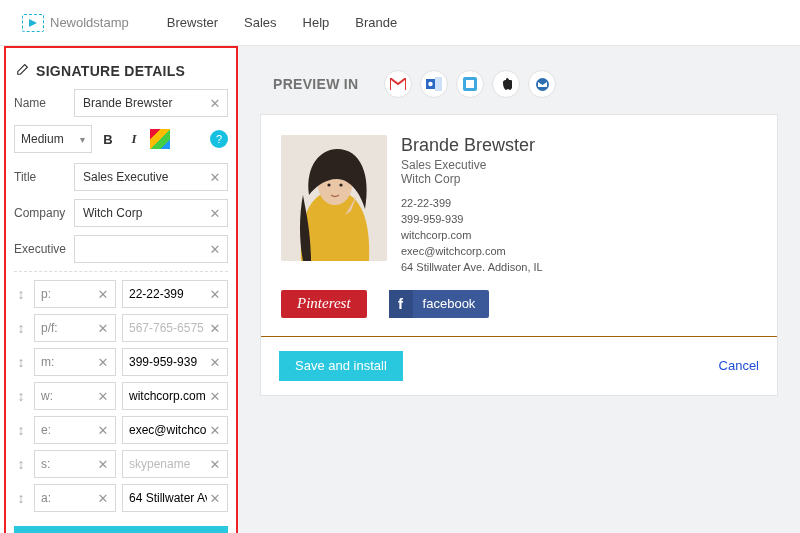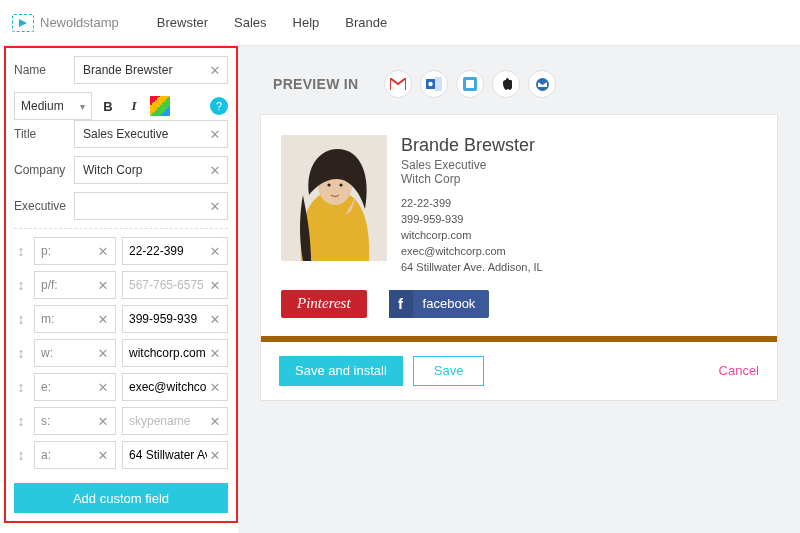--- a/index.html
+++ b/index.html
@@ -1,19 +1,19 @@
 <!DOCTYPE html>
 <html><head>
 <meta charset="utf-8">
 <style>
   * { box-sizing: border-box; margin: 0; padding: 0; }
   body { font-family: Arial, Helvetica, sans-serif; font-size: 13px; color: #333; background: #fff; width: 800px; height: 533px; overflow: hidden; }
 
   
-  .nav { height: 46px; display: flex; align-items: center; padding: 0 12px; border-bottom: 1px solid #e8e8e8; }
+  .nav { height: 46px; display: flex; align-items: center; padding: 0 22px; border-bottom: 1px solid #e8e8e8; }
   .logo { display: flex; align-items: center; gap: 6px; margin-right: 38px; }
   .logo-box { width: 22px; height: 18px; border: 1.5px dashed #1fb3d4; border-radius: 2px; position: relative; display:flex; align-items:center; justify-content:center; }
   .logo-box svg { width: 12px; height: 10px; }
   .logo-text { color: #888; font-size: 13px; }
   .nav-links { display: flex; gap: 26px; }
   .nav-link { color: #444; font-size: 13px; cursor: pointer; }
 
   
   .wrap { display: flex; height: calc(533px - 46px); }
   .left { width: 238px; background: #fff; }
@@ -23,21 +23,21 @@
   .section-header { display: flex; align-items: center; gap: 6px; padding: 6px 2px 10px 2px; }
   .section-title { font-weight: bold; font-size: 14px; letter-spacing: .3px; }
 
   .field-row { display: flex; align-items: center; gap: 2px; margin-bottom: 8px; }
   .field-label { width: 58px; font-size: 12px; color: #555; }
   .input-box { flex: 1; position: relative; }
   .input-box input { width: 100%; height: 28px; border: 1px solid #d8d8d8; padding: 0 22px 0 8px; font-size: 12px; background:#fff; color:#333; }
   .input-box input::placeholder { color:#bbb; }
   .clear-x { position: absolute; right: 4px; top: 0; height: 28px; width: 18px; display: flex; align-items: center; justify-content: center; color: #999; cursor: pointer; font-size: 13px; }
 
-  .format-row { display: flex; align-items: center; gap: 6px; }
+  .format-row { display: flex; align-items: center; gap: 6px; margin-bottom: 10px; }
   .select { width: 78px; height: 28px; border: 1px solid #d8d8d8; display: flex; align-items: center; justify-content: space-between; padding: 0 6px; font-size: 12px; cursor:pointer; }
   .size-down { color:#888; font-size:10px; }
   .fmt-btn { width: 20px; height: 20px; display: inline-flex; align-items: center; justify-content: center; font-weight: bold; cursor:pointer; }
   .fmt-italic { font-style: italic; font-family: 'Times New Roman',serif; }
   .color-swatch { width: 20px; height: 20px; background: linear-gradient(135deg,#e13 0 25%,#fb0 25% 50%,#4c4 50% 75%,#29f 75%); cursor:pointer; }
   .help-bubble { margin-left:auto; width:18px; height:18px; border-radius:50%; background:#15c0e0; color:#fff; font-size:11px; display:flex; align-items:center; justify-content:center; cursor:pointer; }
 
   .divider { border-top: 1px dashed #ddd; margin: 8px 0; }
 
   .contact-row { display: flex; align-items: center; gap: 6px; margin-bottom: 6px; }
@@ -62,24 +62,24 @@
   .sig-text {}
   .sig-name { font-size:18px; color:#444; margin-bottom:2px; }
   .sig-role { font-size:12px; color:#666; }
   .sig-company { font-size:12px; color:#666; margin-bottom:10px; }
   .sig-line { font-size:11px; color:#555; line-height:1.45; }
   .social-buttons { display:flex; gap:22px; padding: 0 20px 18px 20px; }
   .pinterest-btn { background:#c8232c; color:#fff; height:28px; padding:0 16px; display:flex; align-items:center; justify-content:center; font-family:cursive; font-style:italic; font-size:15px; cursor:pointer; border-radius:2px; }
   .facebook-btn { background:#3b5998; color:#fff; height:28px; padding:0 14px 0 0; display:flex; align-items:center; justify-content:center; font-size:13px; cursor:pointer; border-radius:2px; }
   .fb-f { width:24px; height:28px; background:#324c86; margin-right:10px; display:flex; align-items:center; justify-content:center; font-weight:bold; font-size:15px; }
 
-  .action-bar { border-top:6px solid #a16207; padding:14px 18px; display:flex; align-items:center; gap:10px; }
+  .action-bar { border-top:1px solid #a16207; padding:14px 18px; display:flex; align-items:center; gap:10px; }
   .save-install { background:#29c8df; color:#fff; height:30px; border:none; padding:0 16px; font-size:13px; cursor:pointer; }
   .save-outline { background:#fff; color:#29c8df; height:30px; border:1px solid #29c8df; padding:0 20px; font-size:13px; cursor:pointer; }
-  .cancel-link { margin-left:auto; color:#ec4899; font-size:13px; cursor:pointer; }
+  .cancel-link { margin-left:auto; color:#1d4ed8; font-size:13px; cursor:pointer; }
 
   
   .avatar svg { width:100%; height:100%; }
 </style>
 </head>
 <body>
 
 <div class="nav">
   <div class="logo">
     <span class="logo-box">
@@ -95,20 +95,28 @@
     <span class="nav-link">Help</span>
     <span class="nav-link">Brande</span>
   </div>
 </div>
 
 <div class="wrap">
 
   <div class="left">
     <div class="details-box">
 
+      <div class="section-header">
+        <span>
+          <svg width="14" height="14" viewBox="0 0 16 16">
+              <path d="M2 11 L10 3 L13 6 L5 14 L2 14 Z" fill="none" stroke="#333" stroke-width="1.3"></path>
+            </svg>
+        </span>
+        <span class="section-title">SIGNATURE DETAILS</span>
+      </div>
 
       <div class="field-row">
         <span class="field-label">Name</span>
         <div class="input-box">
           <input value="Brande Brewster" style="">
           <span class="clear-x">✕</span>
         </div>
       </div>
 
       <div class="format-row">
@@ -259,18 +267,17 @@
         <div class="pinterest-btn">
             <span>Pinterest</span>
           </div>
         <div class="facebook-btn">
             <span class="fb-f">f</span>
             <span>facebook</span>
           </div>
       </div>
       <div class="action-bar">
         <button class="save-install">Save and install</button>
-        <button class="save-outline">Save</button>
         <span class="cancel-link">Cancel</span>
       </div>
     </div>
   </div>
 </div>
 
 </body></html>

